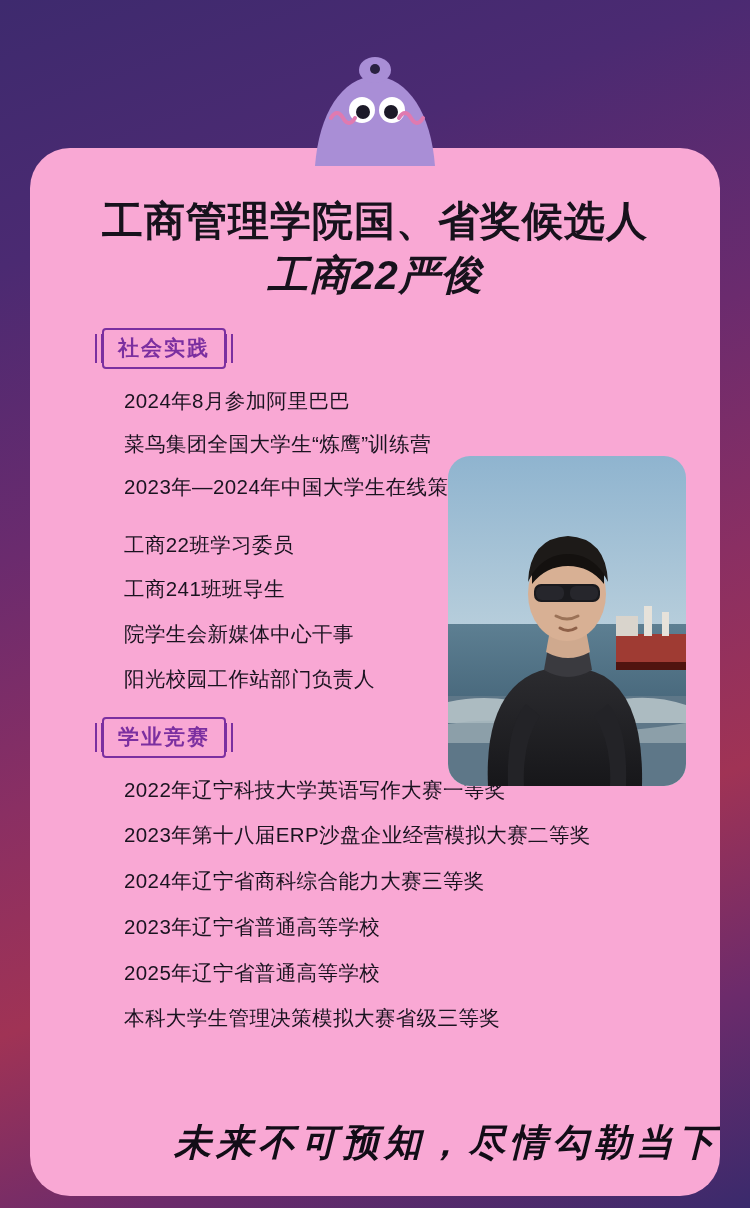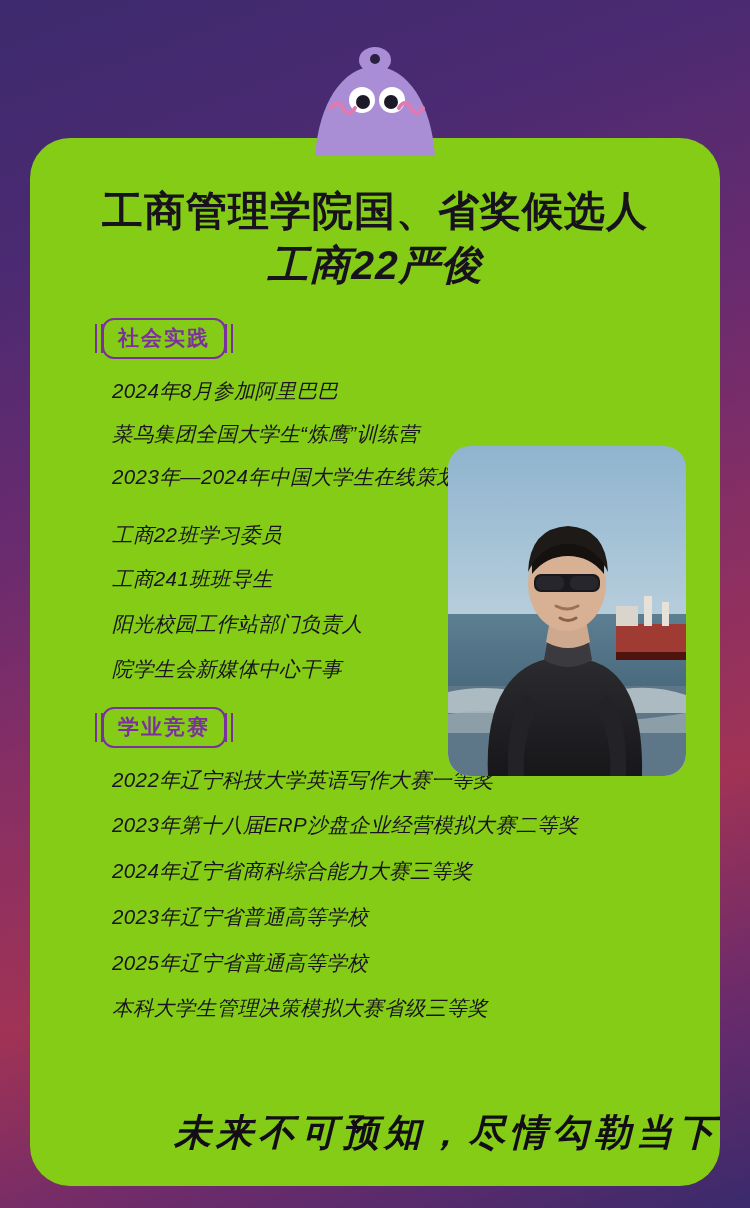--- a/index.html
+++ b/index.html
@@ -9,24 +9,24 @@
     overflow: hidden;
   }
   body {
     font-family: "Liberation Sans", sans-serif;
     background: linear-gradient(160deg, #3e2a6e 0%, #4b2a72 18%, #6b2b6e 38%, #8a2f63 55%, #a03355 70%, #6d2b6b 85%, #3a2a6c 100%);
     position: relative;
   }
   .poster {
     position: absolute;
     left: 30px;
-    top: 138px;
+    top: 148px;
     width: 690px;
     height: 1048px;
-    background: #84cc16;
+    background: #f9a8d4;
     border-radius: 40px;
     overflow: visible;
   }
   .clip {
     position: absolute;
     left: 50%;
     top: -100px;
     transform: translateX(-50%);
     width: 260px;
     height: 120px;
@@ -49,40 +49,40 @@
     margin-top: 6px;
   }
   .title .line2 { display: block; font-style: italic; }
   .section-tag {
     display: inline-block;
     border: 2px solid #7b2fa0;
     color: #7b2fa0;
     font-weight: bold;
     font-size: 21px;
     padding: 4px 14px 5px 14px;
-    border-radius: 12px;
+    border-radius: 4px;
     letter-spacing: 2px;
     position: relative;
     margin-left: 38px;
   }
   .section-tag::before,
   .section-tag::after {
     content: "";
     position: absolute;
     top: 4px;
     bottom: 4px;
     width: 4px;
     border-left: 2px solid #7b2fa0;
     border-right: 2px solid #7b2fa0;
   }
   .section-tag::before { left: -9px; }
   .section-tag::after { right: -9px; }
 
   .block { margin-top: 14px; }
-  .lines { margin: 14px 0 0 48px; font-style: italic; }
+  .lines { margin: 14px 0 0 60px; }
   .lines .ln {
     font-size: 20.5px;
     color: #1a1320;
     line-height: 1.55;
     margin-bottom: 11px;
     letter-spacing: 0.4px;
     white-space: nowrap;
   }
   #practice-lines { margin-top: 16px; }
   #roles-lines .ln { margin-bottom: 13px; }
@@ -155,22 +155,22 @@
           <div class="ln">2024年8月参加阿里巴巴</div>
           <div class="ln">菜鸟集团全国大学生“炼鹰”训练营</div>
           <div class="ln">2023年—2024年中国大学生在线策划与新媒体部实习</div>
         </div>
       </div>
 
       <div class="block" id="section-roles">
         <div class="lines" id="roles-lines">
           <div class="ln">工商22班学习委员</div>
           <div class="ln">工商241班班导生</div>
+          <div class="ln">院学生会新媒体中心干事</div>
           <div class="ln">阳光校园工作站部门负责人</div>
-          <div class="ln">院学生会新媒体中心干事</div>
         </div>
       </div>
 
       <div class="block" id="section-contest">
         <div class="section-tag">学业竞赛</div>
         <div class="lines" id="contest-lines">
           <div class="ln">2022年辽宁科技大学英语写作大赛一等奖</div>
           <div class="ln">2023年第十八届ERP沙盘企业经营模拟大赛二等奖</div>
           <div class="ln">2024年辽宁省商科综合能力大赛三等奖</div>
           <div class="ln">2023年辽宁省普通高等学校</div>

